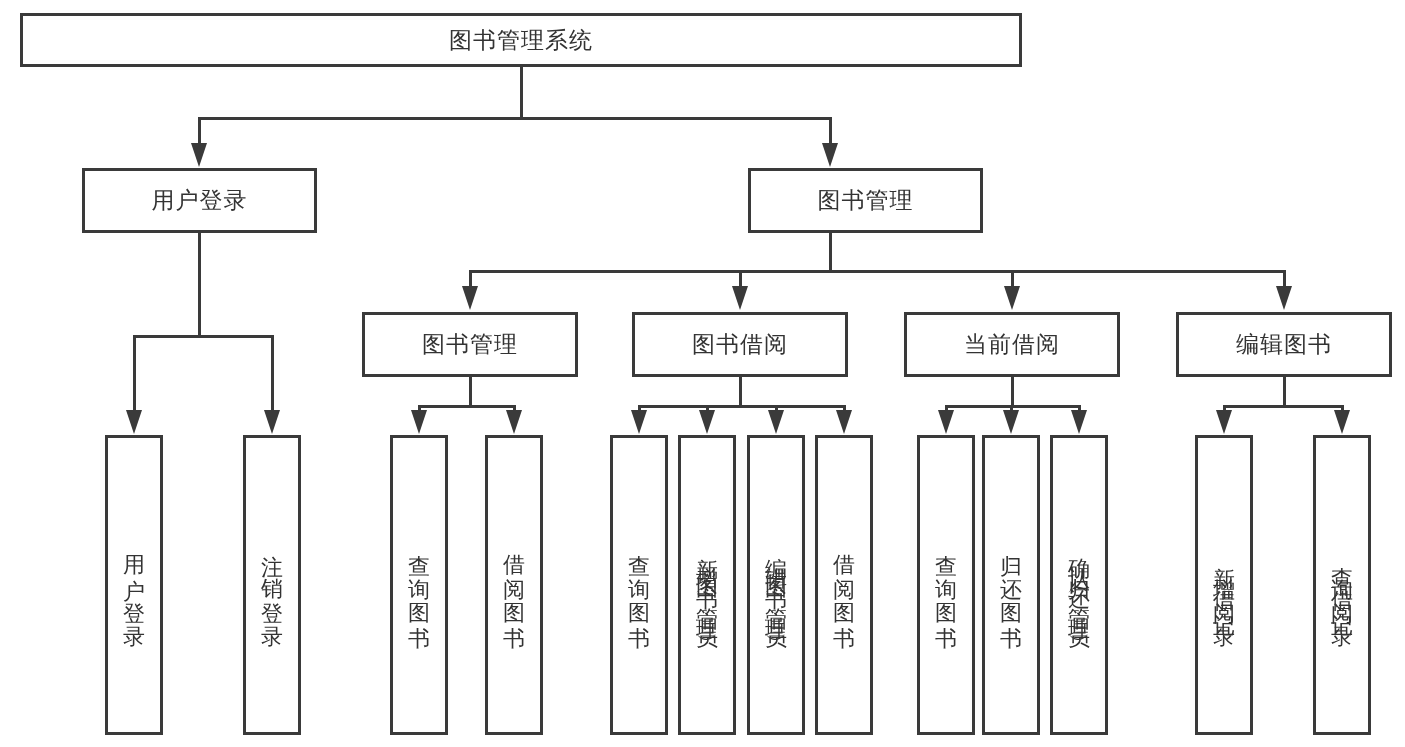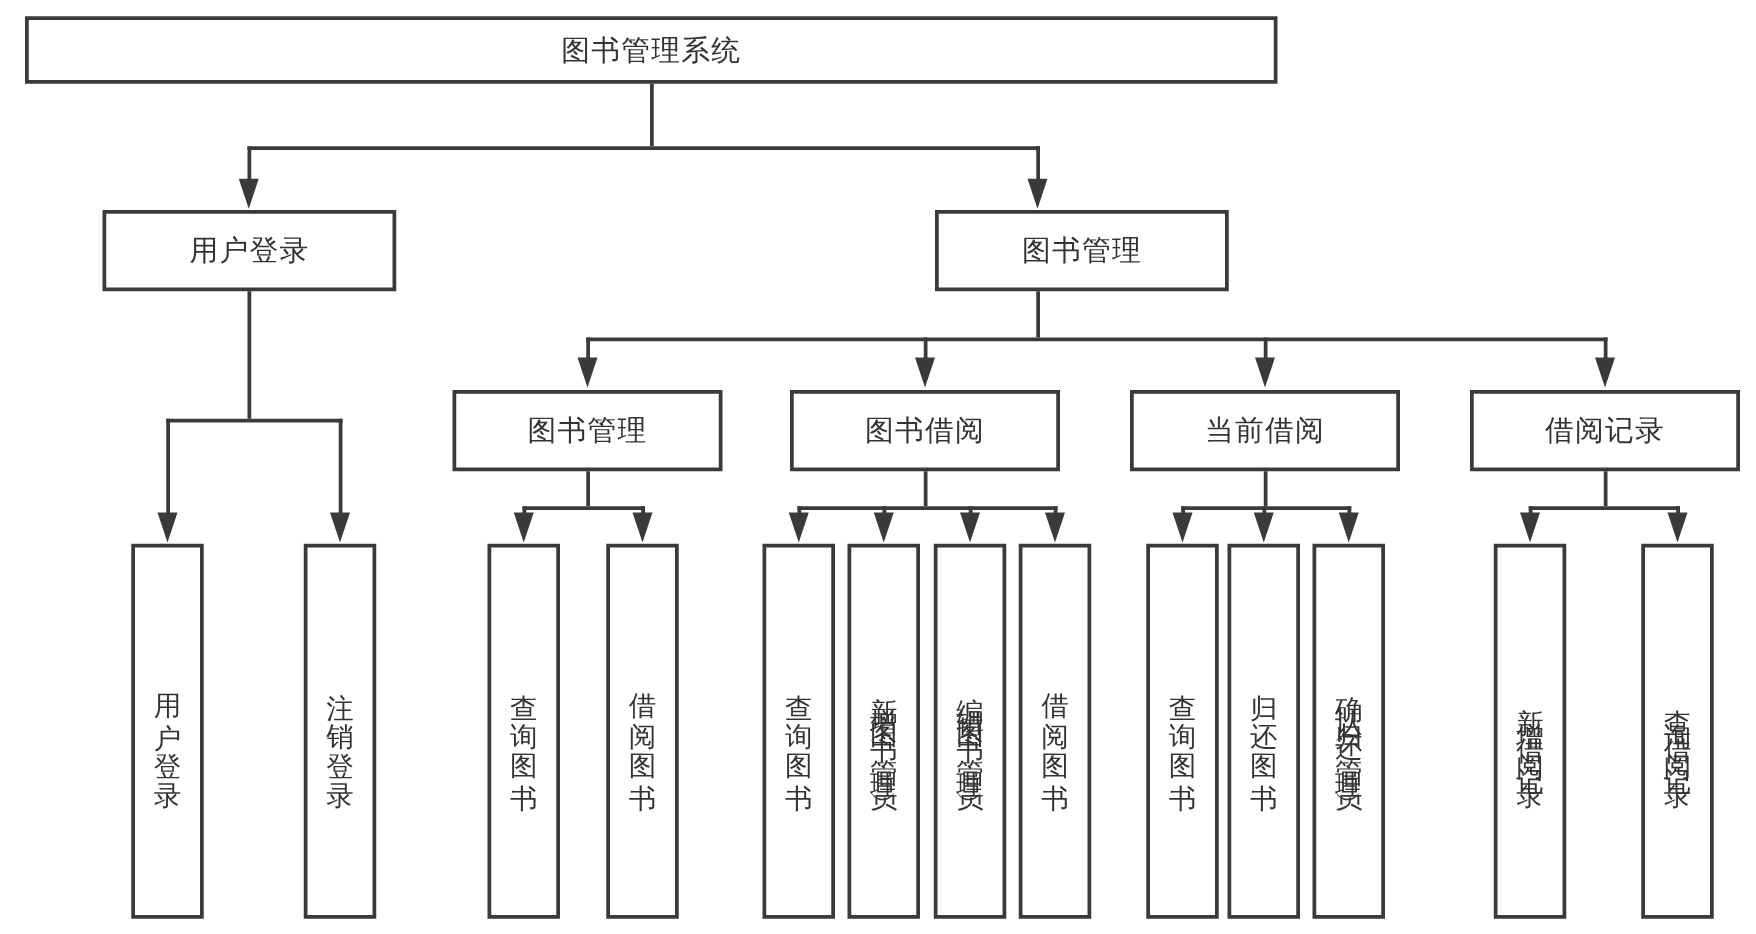--- a/index.html
+++ b/index.html
@@ -97,21 +97,21 @@
   <div class="box l3-box h-box" style="left:362px;">
     <span>图书管理</span>
   </div>
   <div class="box l3-box h-box" style="left:632px;align-items:center;">
     <span>图书借阅</span>
   </div>
   <div class="box l3-box h-box" style="left:904px;">
     <span>当前借阅</span>
   </div>
   <div class="box l3-box h-box" style="left:1176px;">
-    <span>借阅记录</span>
+    <span>编辑图书</span>
   </div>
 
   <div class="line" style="left:468.5px;top:377px;width:3px;height:28px;"></div>
   <div class="line" style="left:417.5px;top:405px;width:98px;height:3px;"></div>
   <div class="line" style="left:417.5px;top:405px;width:3px;height:7px;"></div>
   <div class="arrowhead" style="left:411px;top:410px;"></div>
   <div class="line" style="left:512.5px;top:405px;width:3px;height:7px;"></div>
   <div class="arrowhead" style="left:506px;top:410px;"></div>
 
   <div class="line" style="left:738.5px;top:377px;width:3px;height:28px;"></div>

